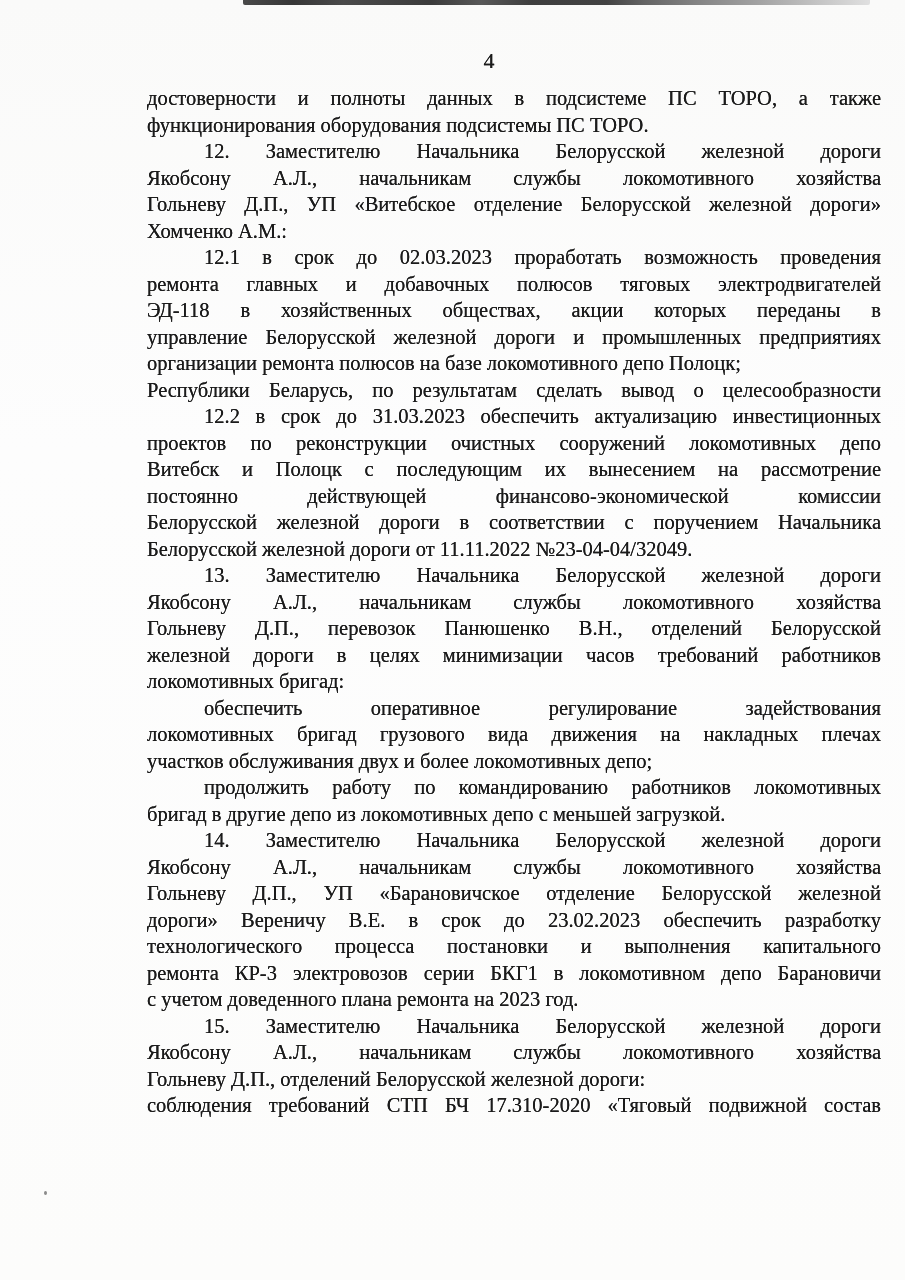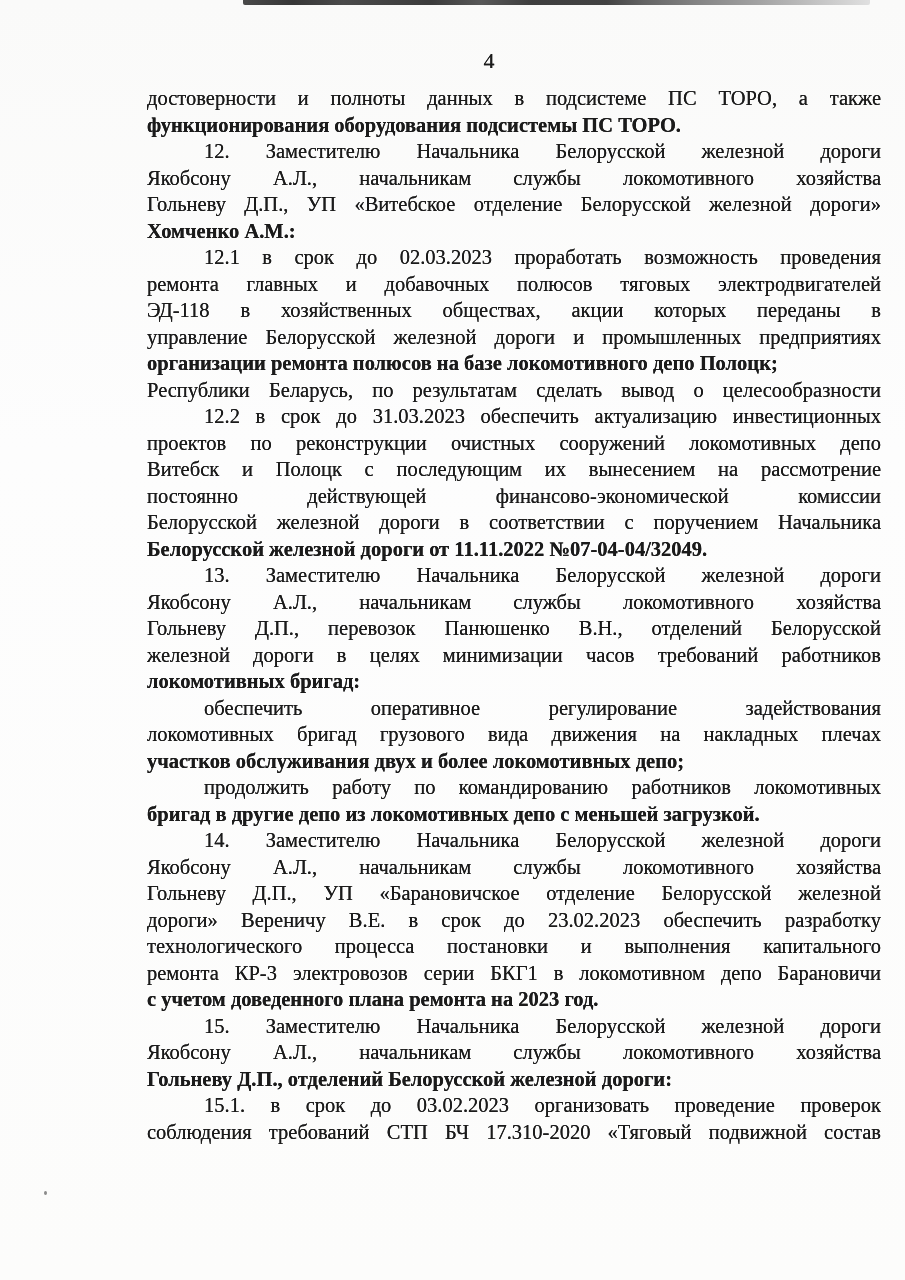--- a/index.html
+++ b/index.html
@@ -46,21 +46,21 @@
   .para { margin: 0; }
   .line {
     line-height: 26.5px;
     height: 26.5px;
     white-space: nowrap;
     text-align: justify;
     text-align-last: justify;
     text-shadow: 0 0 0.4px currentColor;
     overflow: hidden;
   }
-  .line.last { text-align-last: left; font-weight: bold; }
+  .line.last { text-align-last: left; }
   .line.indent { text-indent: 57px; }
   .speck {
     position: absolute;
     width: 3px;
     height: 4px;
     background: #6e6e6e;
     border-radius: 50%;
     opacity: 0.8;
   }
 </style>
@@ -88,21 +88,21 @@
         <div class="line">управление Белорусской железной дороги и промышленных предприятиях</div>
         <div class="line last">организации ремонта полюсов на базе локомотивного депо Полоцк;</div>
         <div class="line">Республики Беларусь, по результатам сделать вывод о целесообразности</div>
       </div>
       <div class="para">
         <div class="line indent">12.2 в срок до 31.03.2023 обеспечить актуализацию инвестиционных</div>
         <div class="line">проектов по реконструкции очистных сооружений локомотивных депо</div>
         <div class="line">Витебск и Полоцк с последующим их вынесением на рассмотрение</div>
         <div class="line">постоянно действующей финансово-экономической комиссии</div>
         <div class="line">Белорусской железной дороги в соответствии с поручением Начальника</div>
-        <div class="line last">Белорусской железной дороги от 11.11.2022 №07-04-04/32049.</div>
+        <div class="line last">Белорусской железной дороги от 11.11.2022 №23-04-04/32049.</div>
       </div>
       <div class="para">
         <div class="line indent">13. Заместителю Начальника Белорусской железной дороги</div>
         <div class="line">Якобсону А.Л., начальникам службы локомотивного хозяйства</div>
         <div class="line">Гольневу Д.П., перевозок Панюшенко В.Н., отделений Белорусской</div>
         <div class="line">железной дороги в целях минимизации часов требований работников</div>
         <div class="line last">локомотивных бригад:</div>
       </div>
       <div class="para">
         <div class="line indent">обеспечить оперативное регулирование задействования</div>
@@ -121,18 +121,17 @@
         <div class="line">технологического процесса постановки и выполнения капитального</div>
         <div class="line">ремонта КР-3 электровозов серии БКГ1 в локомотивном депо Барановичи</div>
         <div class="line last">с учетом доведенного плана ремонта на 2023 год.</div>
       </div>
       <div class="para">
         <div class="line indent">15. Заместителю Начальника Белорусской железной дороги</div>
         <div class="line">Якобсону А.Л., начальникам службы локомотивного хозяйства</div>
         <div class="line last">Гольневу Д.П., отделений Белорусской железной дороги:</div>
       </div>
       <div class="para">
-        <div class="line indent">15.1. в срок до 03.02.2023 организовать проведение проверок</div>
         <div class="line">соблюдения требований СТП БЧ 17.310-2020 «Тяговый подвижной состав</div>
       </div>
     </div>
   <div class="speck" style="left:44px; top:1191px;"></div>
 </div>
 
 </body></html>

